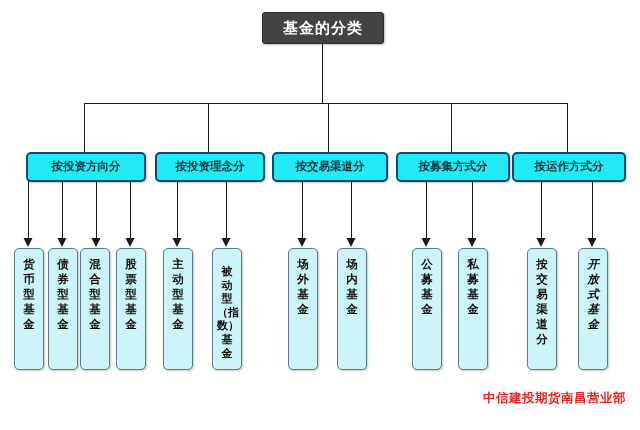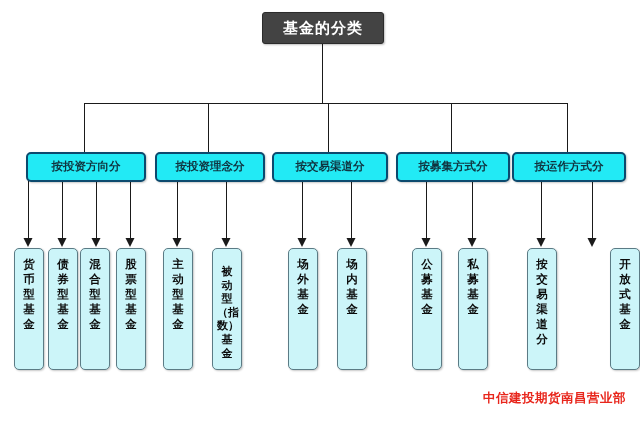--- a/index.html
+++ b/index.html
@@ -200,20 +200,20 @@
       </div>
       <div class="leaf-box" style="left: 412px;">
         <div class="vtext">公募基金</div>
       </div>
       <div class="leaf-box" style="left: 458px;">
         <div class="vtext">私募基金</div>
       </div>
       <div class="leaf-box" style="left: 527px;">
         <div class="vtext">按交易渠道分</div>
       </div>
-      <div class="leaf-box" style="left: 610px;">
+      <div class="leaf-box" style="left: 578px; font-style: italic;">
         <div class="vtext">开放式基金</div>
       </div>
     </div>
 
   <div class="footer-note">中信建投期货南昌营业部</div>
 
 </div>
 
 </body></html>

